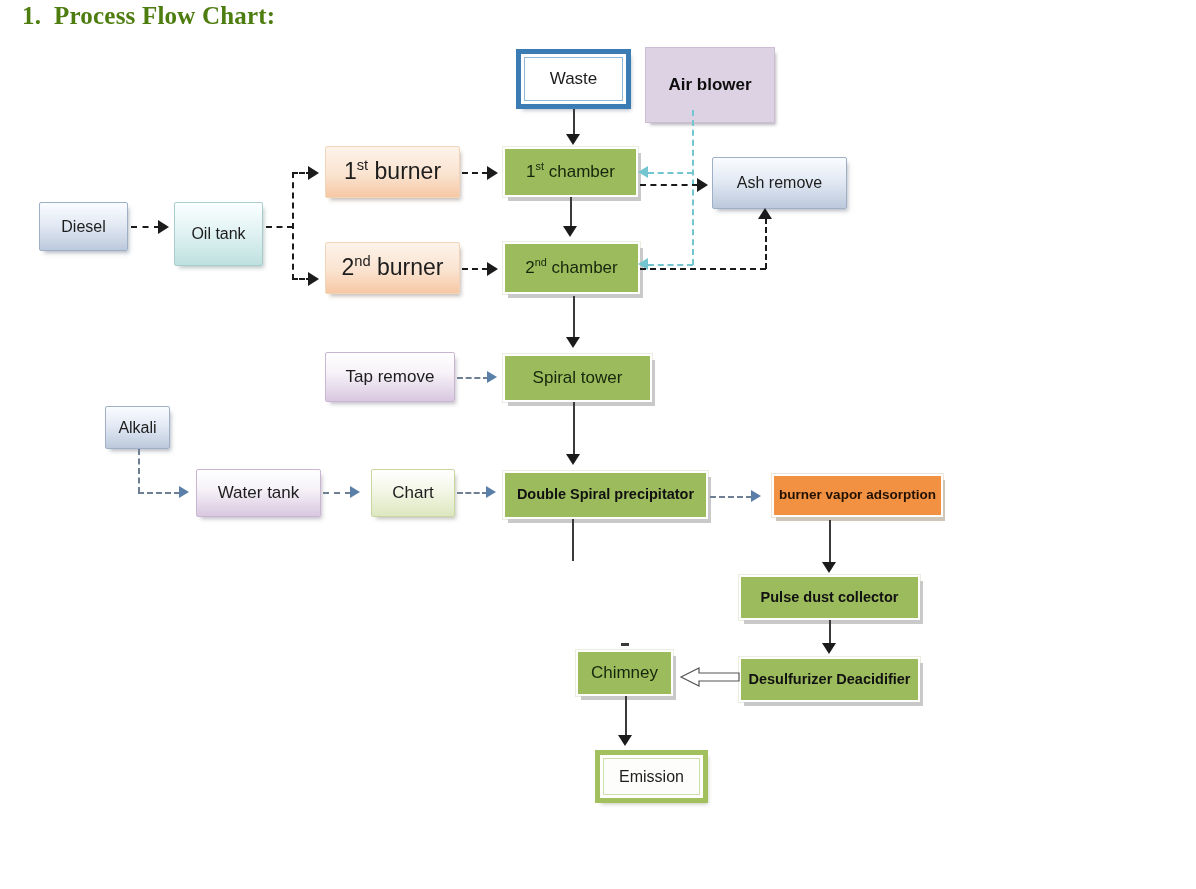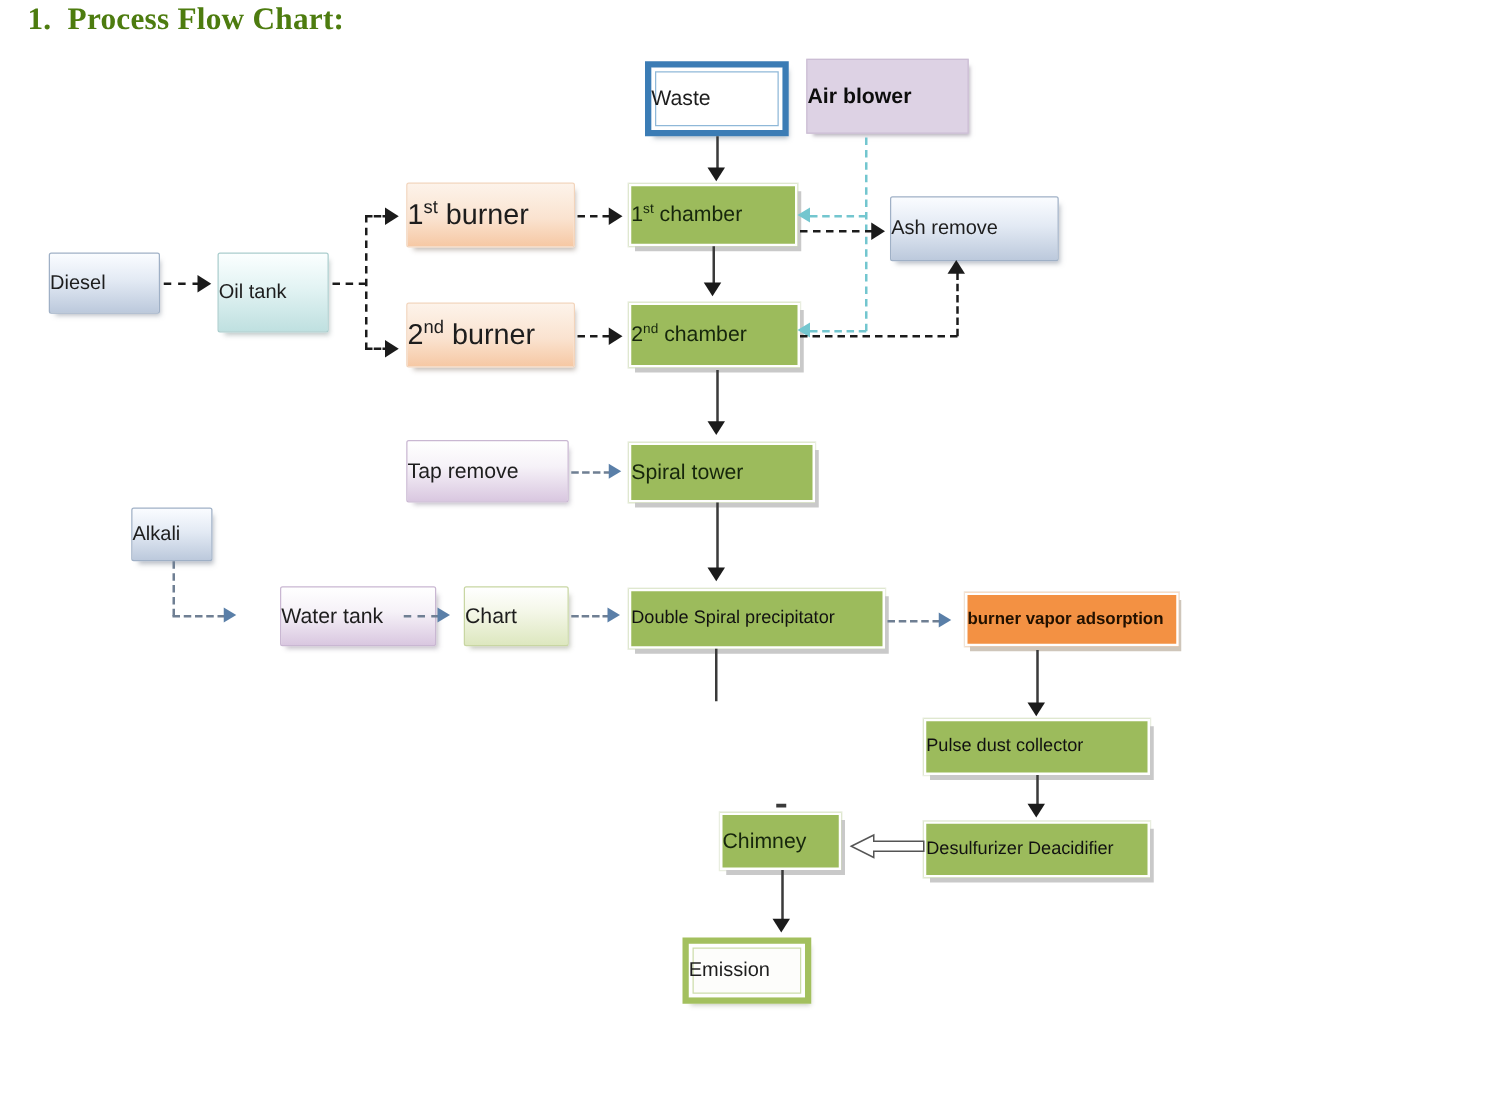--- a/index.html
+++ b/index.html
@@ -26,37 +26,37 @@
     letter-spacing: 0.2px;
     white-space: pre;
   }
 
   
   .node {
     position: absolute;
     box-sizing: border-box;
     display: flex;
     align-items: center;
-    justify-content: flex-start;
+    justify-content: center;
     text-align: center;
     color: #1d1d1d;
     line-height: 1.1;
   }
   .node .lbl { display: block; white-space: nowrap; }
   .node sup { font-size: 0.64em; vertical-align: super; line-height: 0; }
 
   
   .green {
     background: #9cbb5c;
     border: 2px solid #ffffff;
     box-shadow: 4px 5px 0 -1px #c9c9c9, 0 0 0 1px #e9eee0;
     font-size: 17px;
     color: #16260c;
   }
-  .green.bold { font-weight: normal; font-size: 14.5px; color: #111; }
+  .green.bold { font-weight: bold; font-size: 14.5px; color: #111; }
 
   
   .orange {
     background: #f39143;
     border: 2px solid #ffffff;
     box-shadow: 3px 5px 0 -1px #cfc6ba, 0 0 0 1px #efe4d8;
     font-weight: bold;
     font-size: 13.5px;
     color: #221100;
   }
@@ -153,21 +153,21 @@
 </style>
 </head>
 <body>
 
 <div id="page-title">1.  Process Flow Chart:</div>
 
 <div class="node frame-blue" style="left:516px; top:49px; width:115px; height:60px;">
   <span class="lbl">Waste</span>
 </div>
 
-<div class="node lav-solid" style="left:645px; top:47px; width:130px; height:60px;">
+<div class="node lav-solid" style="left:645px; top:47px; width:130px; height:76px;">
   <span class="lbl">Air blower</span>
 </div>
 
 <div class="node steel" style="left:39px; top:202px; width:89px; height:49px;">
   <span class="lbl">Diesel</span>
 </div>
 
 <div class="node aqua" style="left:174px; top:202px; width:89px; height:64px;">
   <span class="lbl">Oil tank</span>
 </div>
@@ -197,21 +197,21 @@
 </div>
 
 <div class="node green" style="left:503px; top:354px; width:149px; height:48px;">
   <span class="lbl">Spiral tower</span>
 </div>
 
 <div class="node steel" style="left:105px; top:406px; width:65px; height:43px;">
   <span class="lbl">Alkali</span>
 </div>
 
-<div class="node lav-grad" style="left:196px; top:469px; width:125px; height:48px;margin-left:28px;">
+<div class="node lav-grad" style="left:196px; top:469px; width:125px; height:48px;">
   <span class="lbl">Water tank</span>
 </div>
 
 <div class="node green-grad" style="left:371px; top:469px; width:84px; height:48px;">
   <span class="lbl">Chart</span>
 </div>
 
 <div class="node green bold" style="left:503px; top:471px; width:205px; height:48px;">
   <span class="lbl">Double Spiral precipitator</span>
 </div>
@@ -225,21 +225,21 @@
 </div>
 
 <div class="node green bold" style="left:739px; top:657px; width:181px; height:45px;">
   <span class="lbl">Desulfurizer Deacidifier</span>
 </div>
 
 <div class="node green" style="left:576px; top:650px; width:97px; height:46px;">
   <span class="lbl">Chimney</span>
 </div>
 
-<div class="node frame-green" style="left:546px; top:750px; width:103px; height:53px;">
+<div class="node frame-green" style="left:595px; top:750px; width:113px; height:53px;">
   <span class="lbl">Emission</span>
 </div>
 
 <div class="line v-solid" style="left:573px; top:109px; height:28px;"></div>
 <div class="arrow ar-down-k" style="left:566px; top:134px;"></div>
 
 <div class="line h-dash-k" style="left:131px; top:226px; width:29px;"></div>
 <div class="arrow ar-right-k" style="left:158px; top:220px;"></div>
 
 <div class="line h-dash-k" style="left:266px; top:226px; width:27px;"></div>

